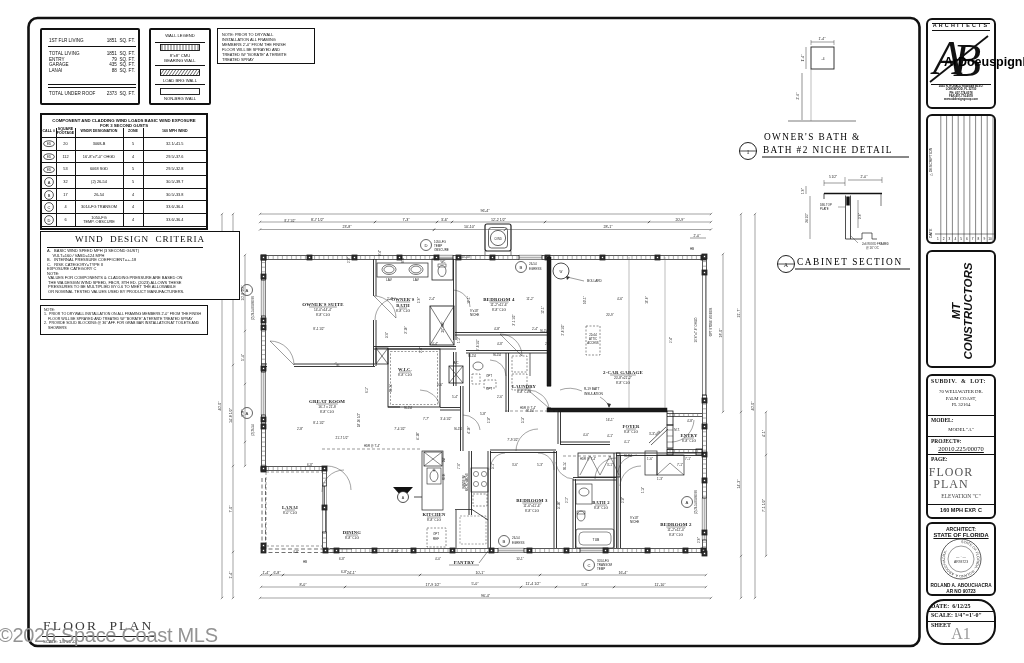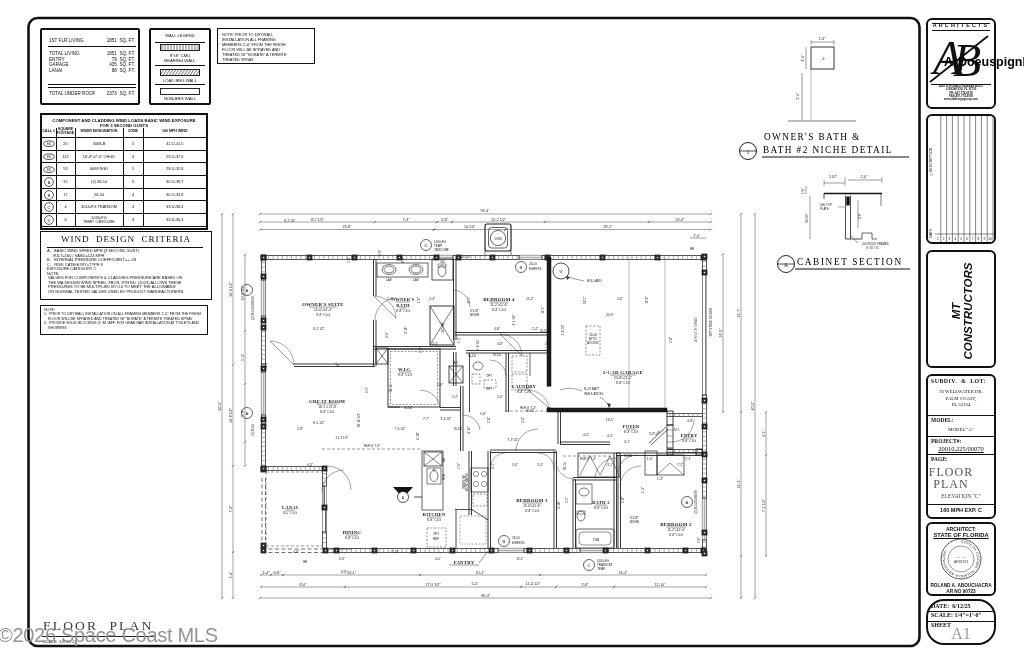--- a/index.html
+++ b/index.html
@@ -1210,21 +1210,21 @@
           <td>4</td>
           <td>33.6/-36.4</td>
         </tr>
       </tbody>
     </table>
 <style>.bx table td{border:0.6px solid #111;padding:0;height:12.7px;line-height:4px;}
 .bx table tr:first-child td{border-top:none;height:10px;font-size:3.6px;line-height:3.8px;}
 .bx table td:first-child{border-left:none;}.bx table td:last-child{border-right:none;}
 .bx table svg{display:block;margin:0 auto;}</style>
 </div>
-<div class="bx" style="left:40px;top:231px;width:172px;height:69px;border-width:1.6px;color:#111;">
+<div class="bx" style="left:40px;top:231px;width:200px;height:69px;border-width:1.6px;color:#111;">
 <div class="serif" style="text-align:center;font-size:9.2px;letter-spacing:0.9px;margin-top:2px;">WIND&nbsp; DESIGN&nbsp; CRITERIA</div>
 <div class="abs" style="left:6px;top:14.5px;width:156px;border-top:1px solid #111;"></div>
 <div class="abs" style="left:6px;top:17px;width:158px;font-size:4.0px;line-height:4.55px;">
 A. &nbsp; BASIC WIND SPEED MPH (3 SECOND GUST)<br>
 &nbsp;&nbsp;&nbsp;&nbsp; VULT=160 / VASD=124 MPH<br>
 B. &nbsp; INTERNAL PRESSURE COEFFICIENT=+-.18<br>
 C. &nbsp; RISK CATEGORY=TYPE II<br>
 EXPOSURE CATEGORY C<br>
 NOTE:<br>
 &nbsp;VALUES FOR COMPONENTS &amp; CLADDING PRESSURE ARE BASED ON<br>

